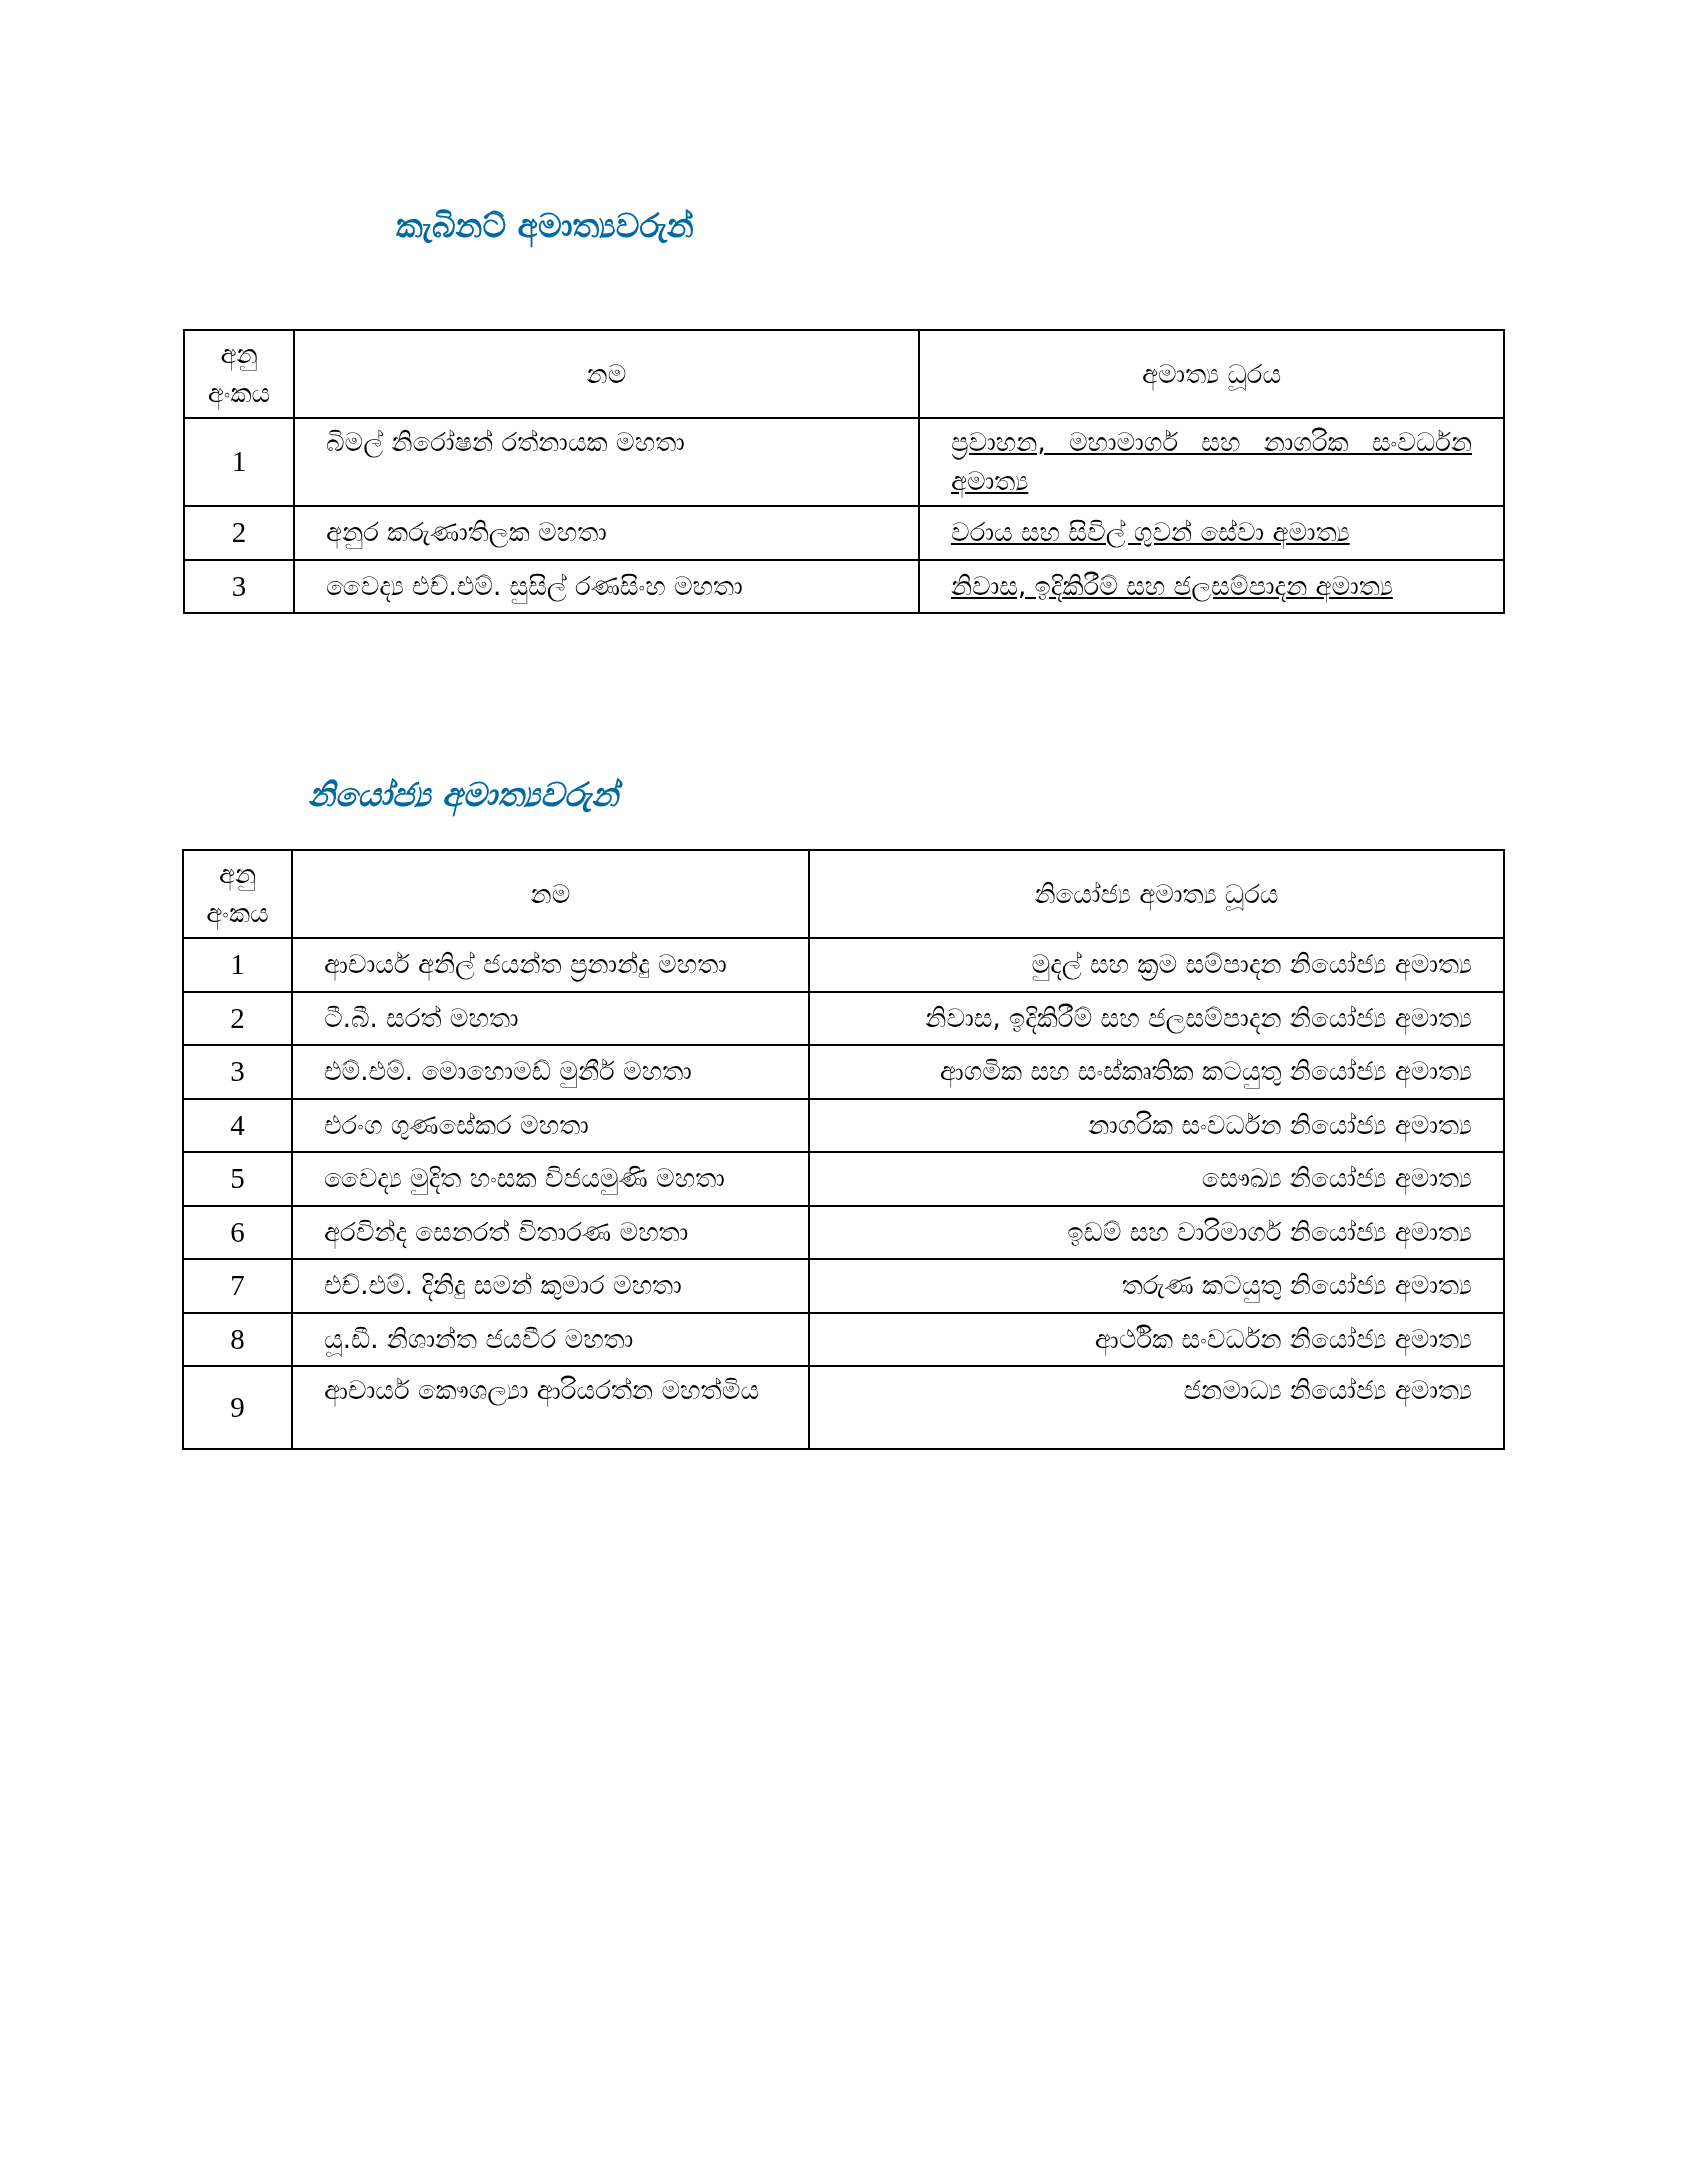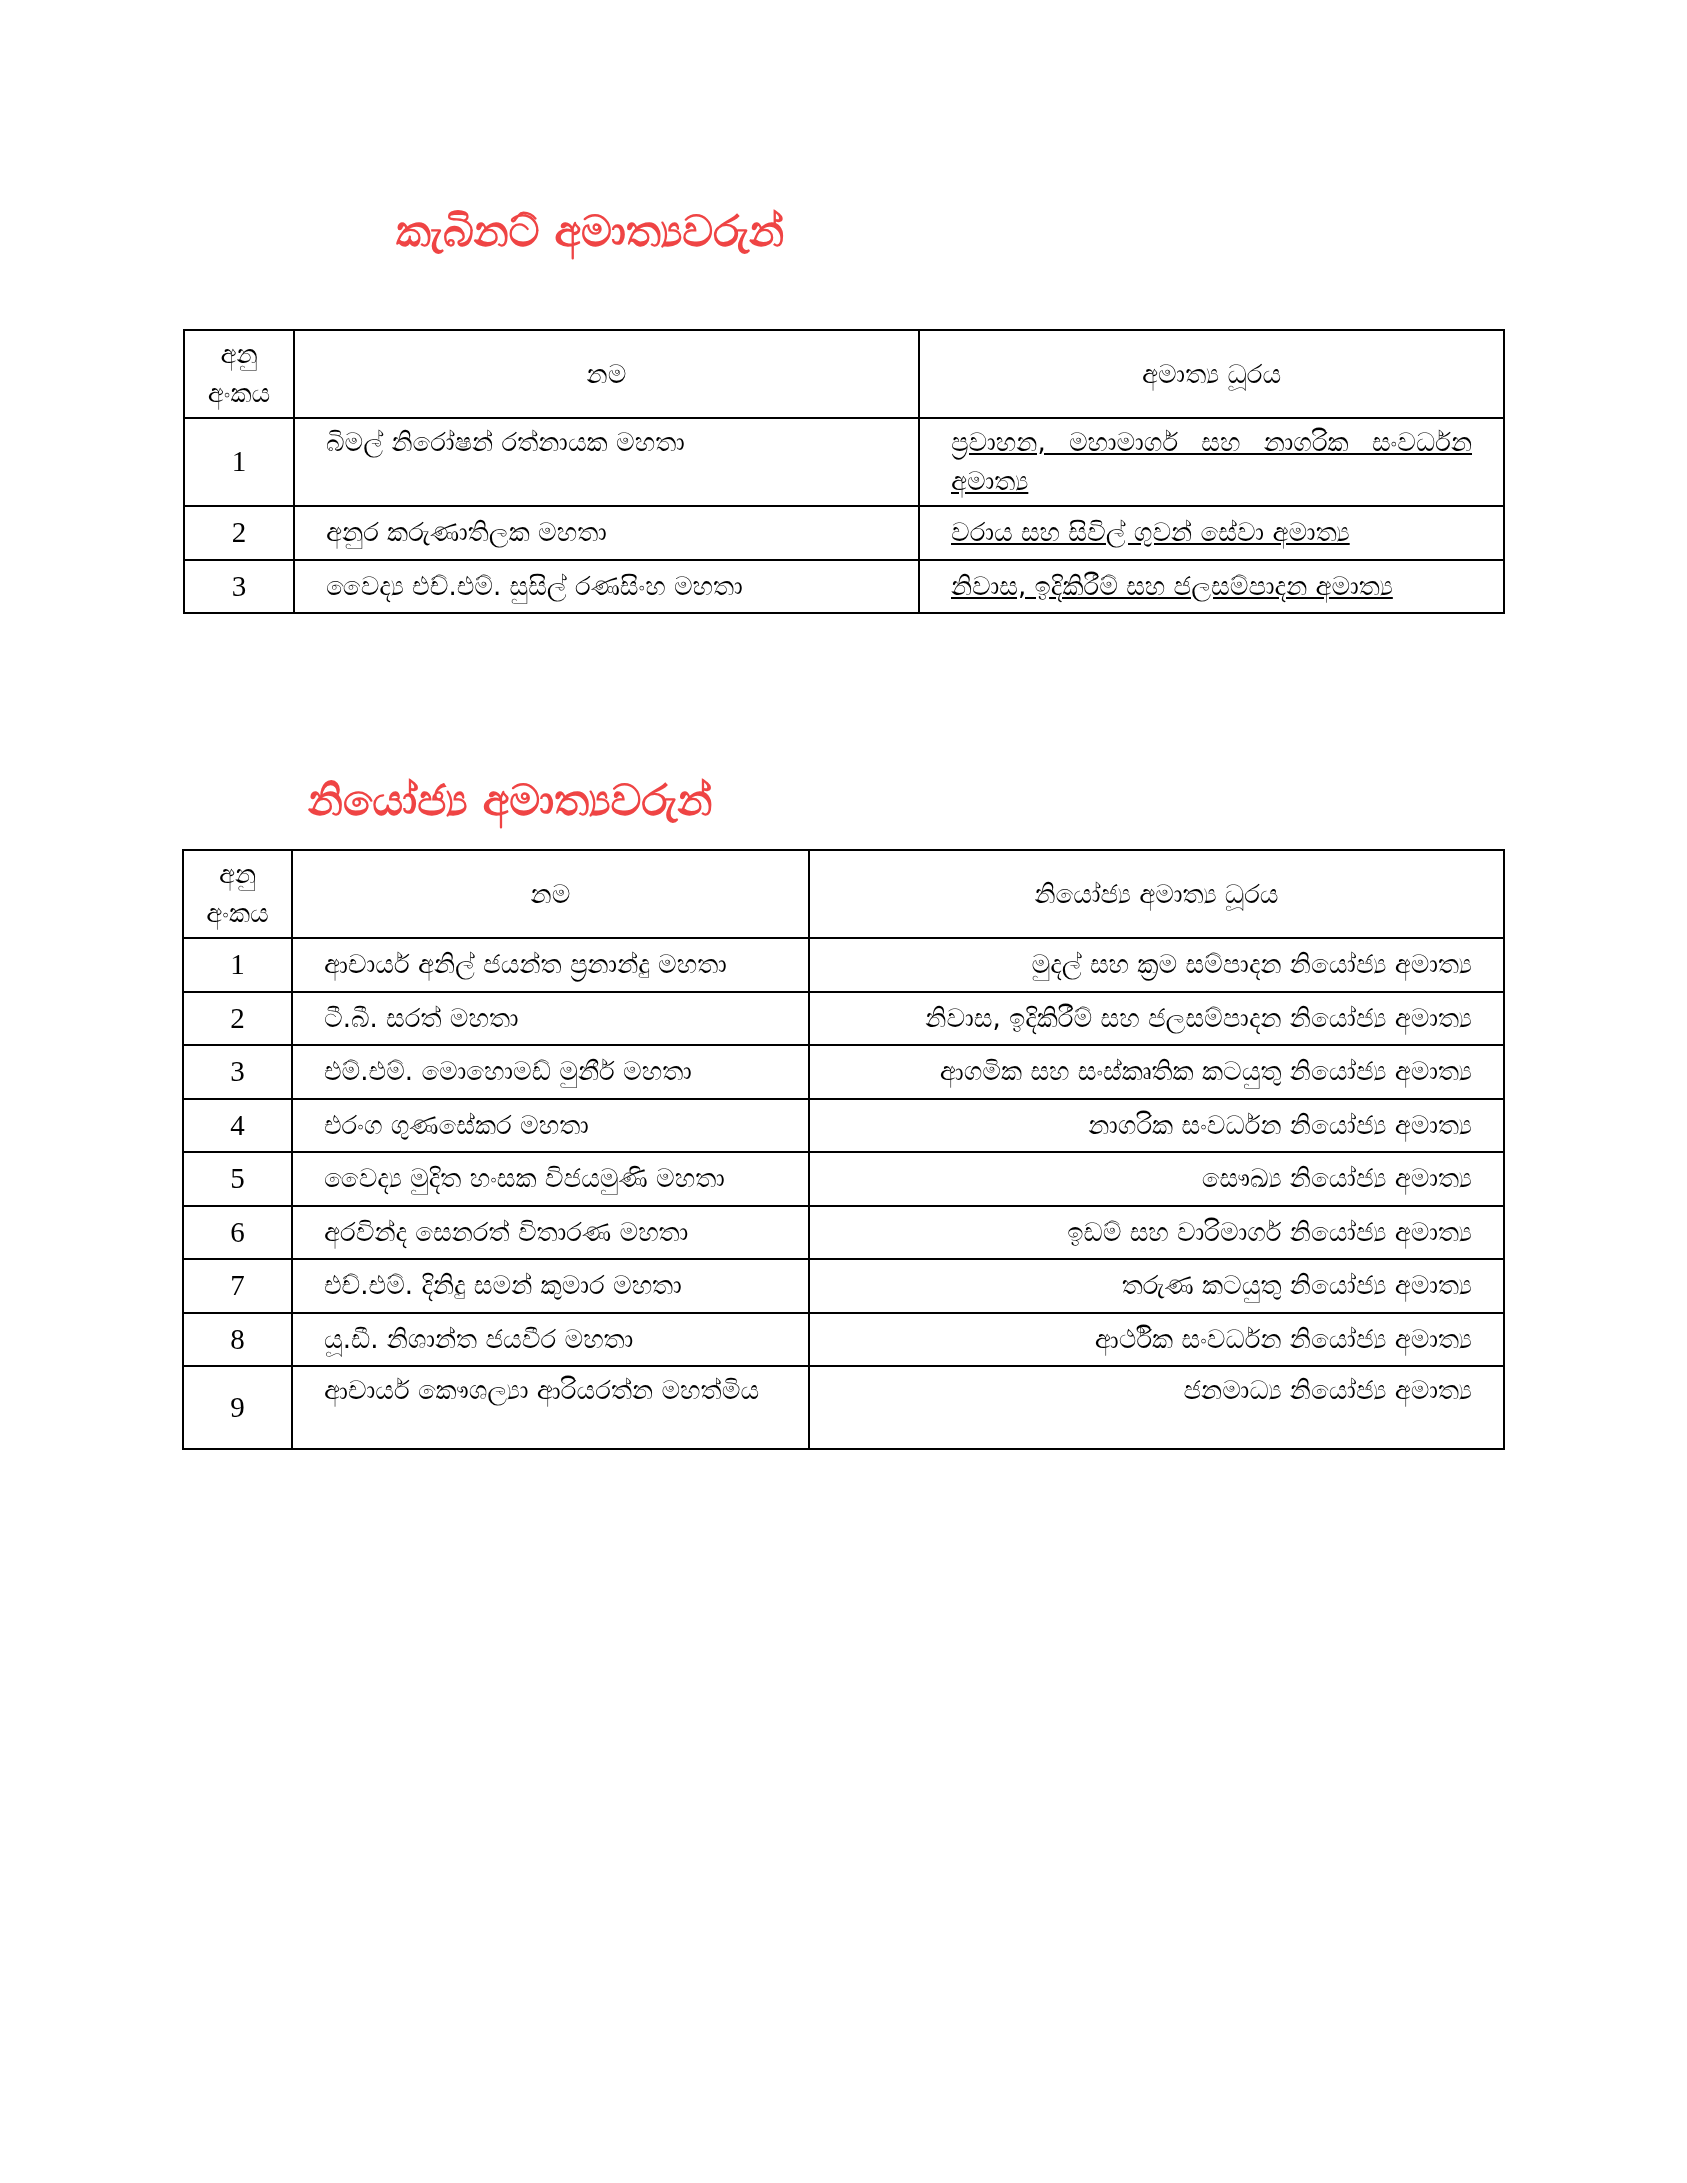--- a/index.html
+++ b/index.html
@@ -10,28 +10,28 @@
   #page {
     position: relative;
     width: 1687px;
     height: 2183px;
     background: #ffffff;
     font-family: "DejaVu Sans", sans-serif;
     color: #000000;
   }
   .section-title {
     position: absolute;
-    font-size: 43px;
+    font-size: 33px;
     font-weight: bold;
-    color: #ef4444;
+    color: #0369a1;
     white-space: nowrap;
     font-family: "DejaVu Sans", sans-serif;
   }
   #title1 { left: 396px; top: 206px; }
-  #title2 { left: 308px; top: 775px; }
+  #title2 { left: 308px; top: 775px; font-style: italic; }
 
   table.doc-table {
     position: absolute;
     border-collapse: collapse;
     table-layout: fixed;
     border: 2.6px solid #000000;
   }
   #table1 { left: 183px; top: 329px; width: 1320px; }
   #table2 { left: 182px; top: 849px; width: 1321px; }
 

